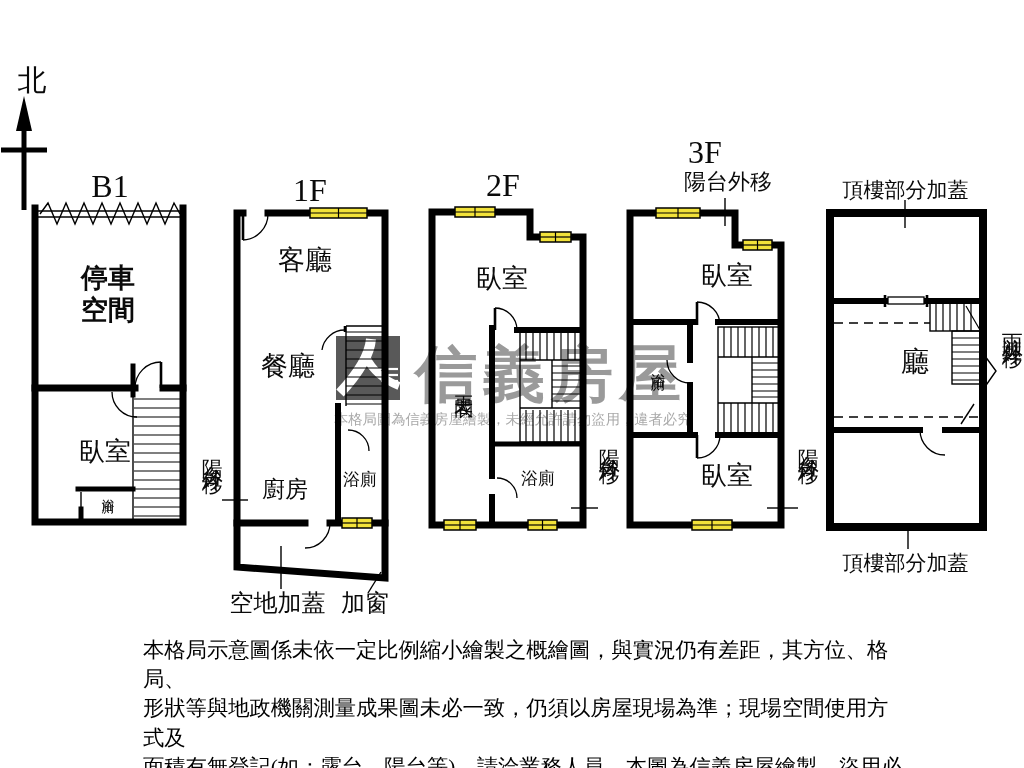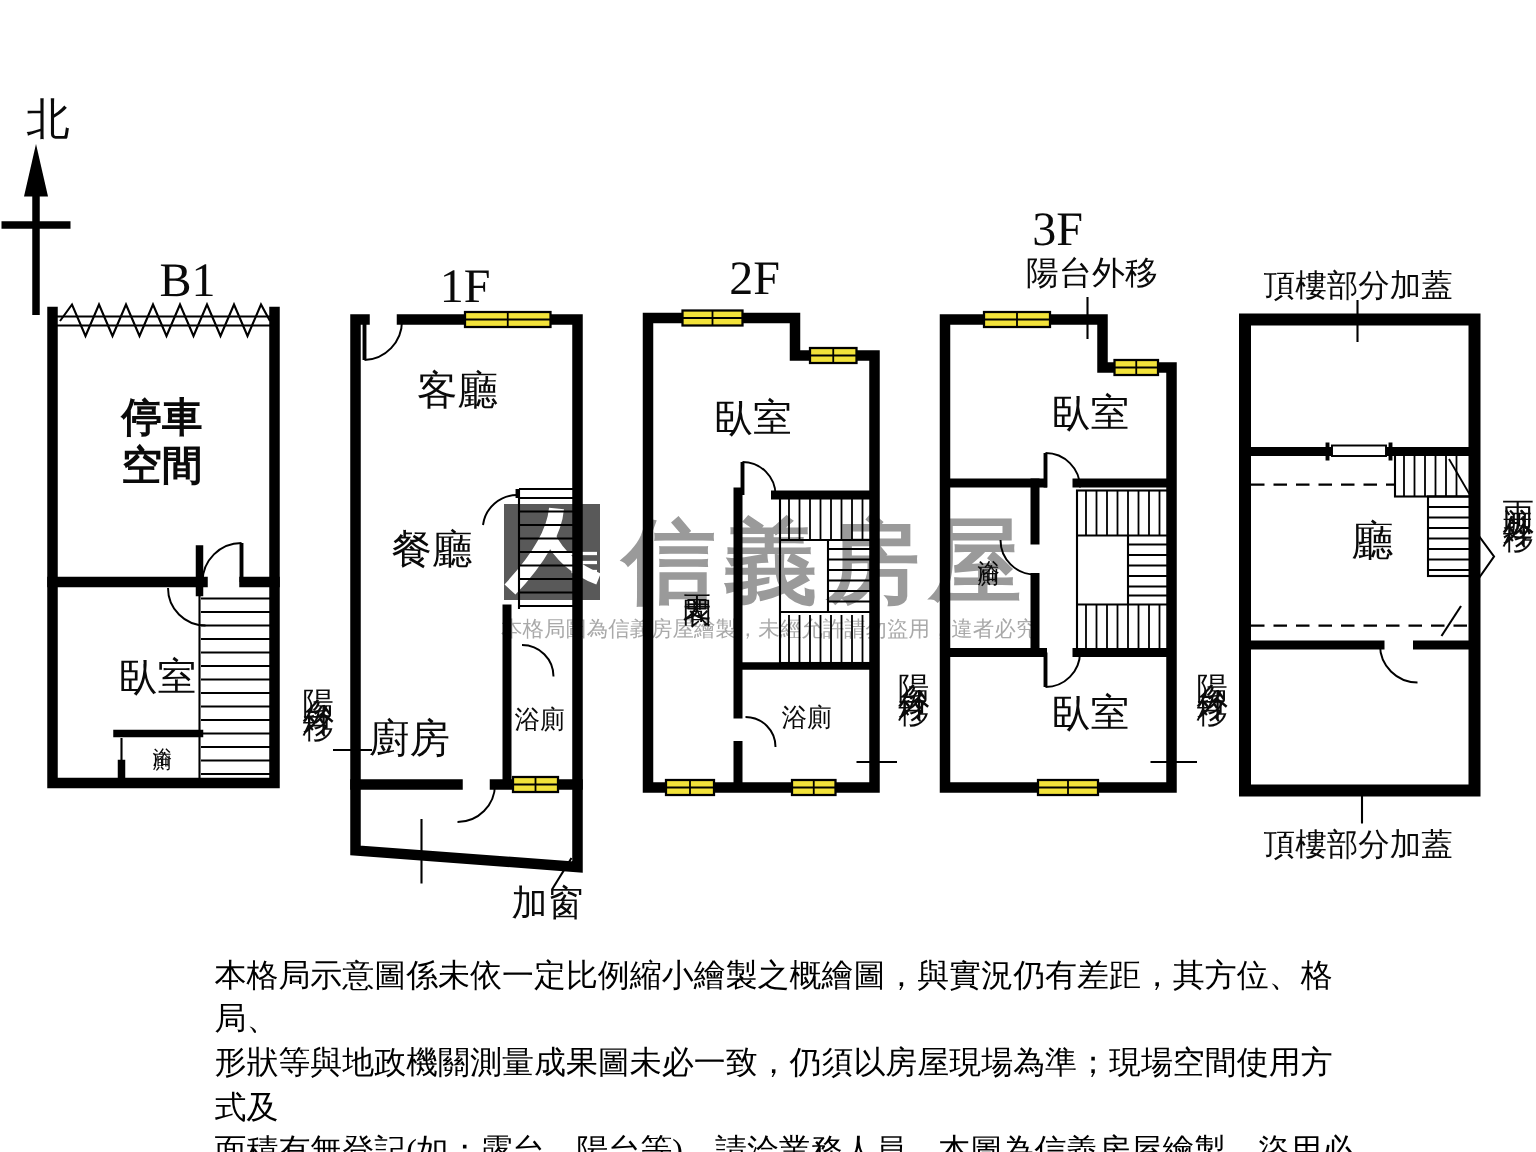--- a/index.html
+++ b/index.html
@@ -190,35 +190,36 @@
       <line class="lead" x1="905" y1="200" x2="905" y2="228"></line>
       <line class="lead" x1="908" y1="527" x2="908" y2="549"></line>
       <polyline class="lead" points="982,352 996,371 982,391"></polyline>
       <line class="lead" x1="974" y1="404" x2="961" y2="424"></line>
     </g>
   </svg>
 
   <div class="layer" id="label-layer">
     <div class="lbl" style="left:12px;top:63px;width:40px;font-size:29px;">北</div>
 
-    <div class="lbl title" style="left:75px;top:167px;width:100px;">B1</div>
+    <div class="lbl title" style="left:60px;top:167px;width:100px;">B1</div>
     <div class="lbl title" style="left:260px;top:171px;width:100px;">1F</div>
     <div class="lbl title" style="left:453px;top:166px;width:100px;">2F</div>
     <div class="lbl title" style="left:655px;top:133px;width:100px;">3F</div>
 
     <div class="lbl" style="left:58px;top:262px;width:100px;font-size:27px;font-weight:bold;">停車
 空間</div>
     <div class="lbl" style="left:55px;top:436px;width:100px;font-size:26px;">臥室</div>
     <div class="lbl v" style="left:100px;top:488px;font-size:13px;letter-spacing:1px;">浴廁</div>
 
     <div class="lbl" style="left:238px;top:350px;width:100px;font-size:27px;">餐廳</div>
     <div class="lbl" style="left:255px;top:244px;width:100px;font-size:27px;">客廳</div>
-    <div class="lbl" style="left:223px;top:476px;width:100px;font-size:27px;">廚房</div>
+    <div class="lbl" style="left:235px;top:476px;width:100px;font-size:23px;">廚房</div>
     <div class="lbl" style="left:310px;top:470px;width:100px;font-size:17px;">浴廁</div>
     <div class="lbl v" style="left:199px;top:443px;font-size:21px;letter-spacing:5px;">陽台外移</div>
+    <div class="lbl" style="left:220px;top:589px;width:115px;font-size:24px;">空地加蓋</div>
     <div class="lbl" style="left:332px;top:589px;width:66px;font-size:24px;">加窗</div>
 
     <div class="lbl" style="left:452px;top:263px;width:100px;font-size:26px;">臥室</div>
     <div class="lbl v" style="left:452px;top:381px;font-size:19px;letter-spacing:2px;">更衣間</div>
     <div class="lbl" style="left:488px;top:469px;width:100px;font-size:17px;">浴廁</div>
     <div class="lbl v" style="left:596px;top:433px;font-size:21px;letter-spacing:5px;">陽台外移</div>
 
     <div class="lbl" style="left:663px;top:169px;width:130px;font-size:22px;">陽台外移</div>
     <div class="lbl" style="left:677px;top:260px;width:100px;font-size:26px;">臥室</div>
     <div class="lbl v" style="left:649px;top:361px;font-size:15px;letter-spacing:2px;">浴廁</div>

